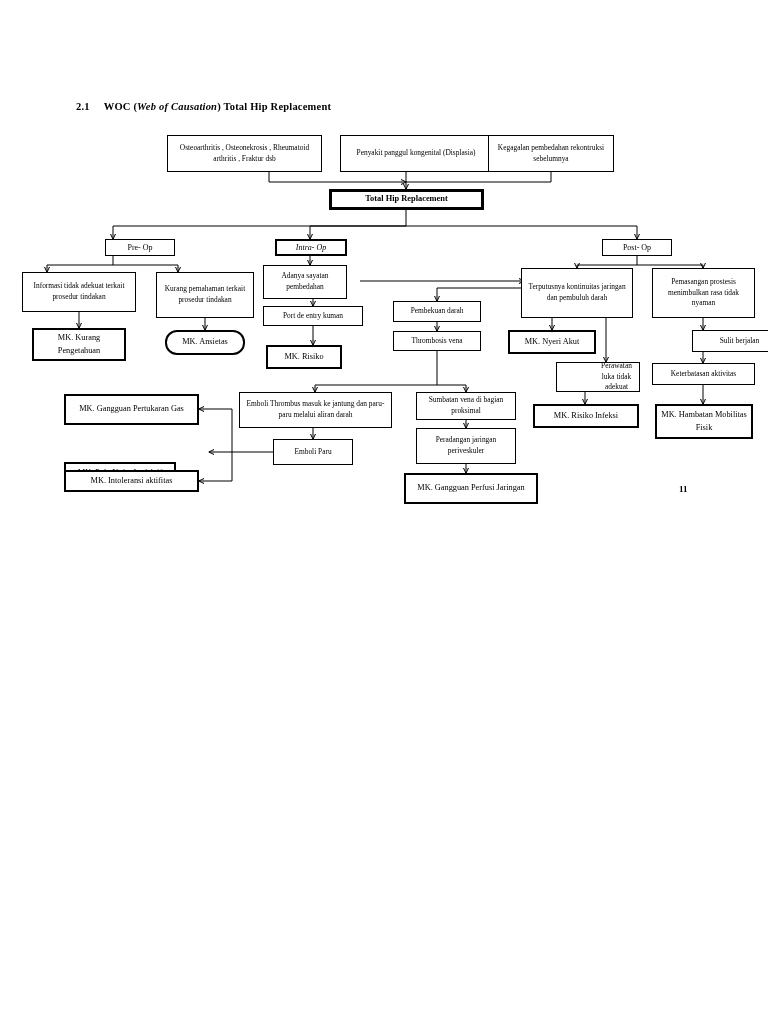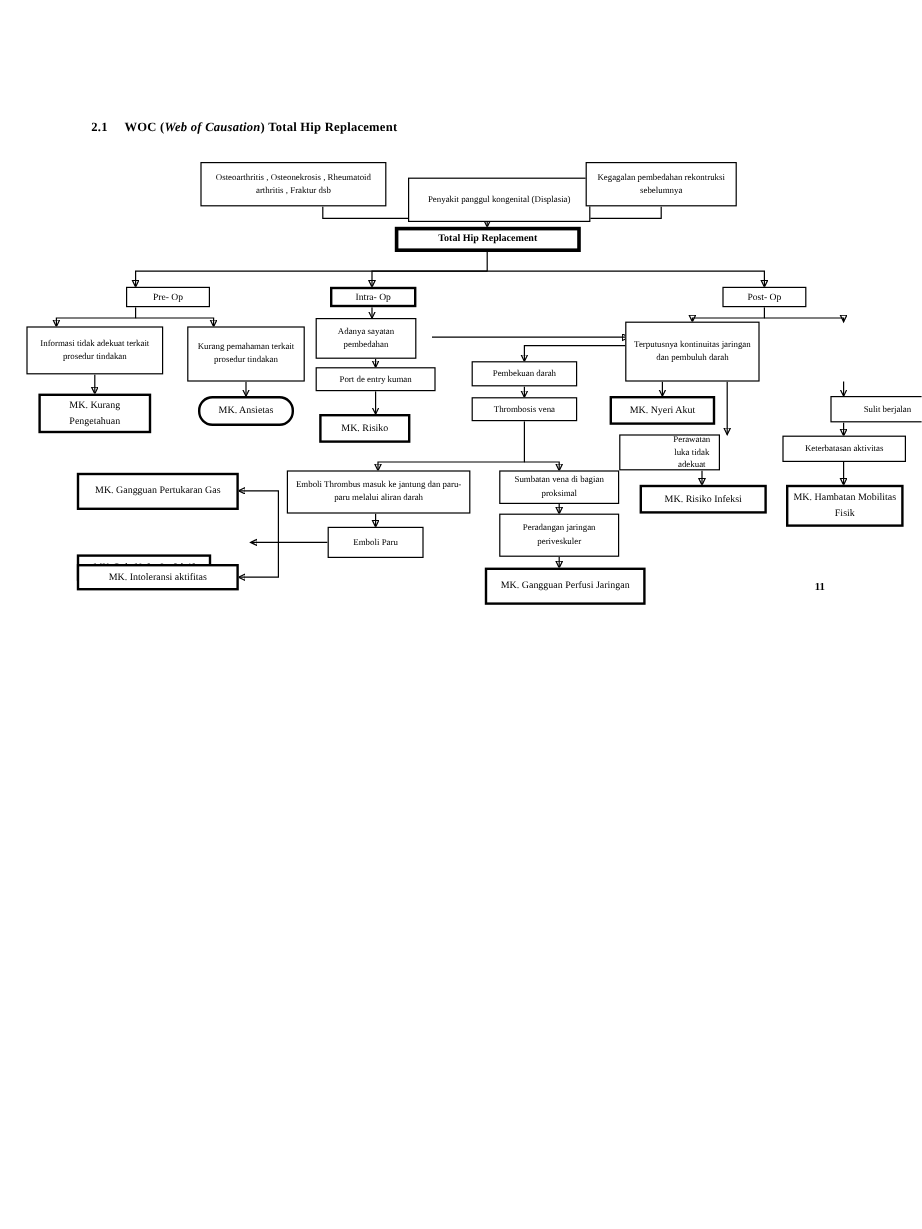--- a/index.html
+++ b/index.html
@@ -81,27 +81,27 @@
 
     <path d="M606,318 L606,362" marker-end="url(#ah)"></path>
 
     <path d="M585,392 L585,404" marker-end="url(#ah)"></path>
     <path d="M703,318 L703,330" marker-end="url(#ah)"></path>
     <path d="M703,352 L703,363" marker-end="url(#ah)"></path>
     <path d="M703,385 L703,404" marker-end="url(#ah)"></path>
   </svg>
 
   <div class="box" style="left:167px;top:135px;width:155px;height:37px;">Osteoarthritis , Osteonekrosis , Rheumatoid arthritis , Fraktur dsb</div>
-  <div class="box" style="left:340px;top:148px;width:152px;height:37px;">Penyakit panggul kongenital (Displasia)</div>
+  <div class="box" style="left:340px;top:135px;width:152px;height:37px;">Penyakit panggul kongenital (Displasia)</div>
   <div class="box" style="left:488px;top:135px;width:126px;height:37px;">Kegagalan pembedahan rekontruksi sebelumnya</div>
 
   <div class="box thr" style="left:329px;top:189px;width:155px;height:21px;">Total Hip Replacement</div>
 
   <div class="box branch" style="left:105px;top:239px;width:70px;height:17px;">Pre- Op</div>
-  <div class="box branch bold" style="left:275px;top:239px;width:72px;height:17px;">Intra- Op</div>
+  <div class="box branch bold" style="left:275px;top:239px;width:72px;height:17px;font-style:italic;">Intra- Op</div>
   <div class="box branch" style="left:602px;top:239px;width:70px;height:17px;">Post- Op</div>
 
   <div class="box" style="left:156px;top:272px;width:98px;height:46px;">Kurang pemahaman terkait prosedur tindakan</div>
   <div class="box" style="left:22px;top:272px;width:114px;height:40px;">Informasi tidak adekuat terkait prosedur tindakan</div>
   <div class="box bold" style="left:32px;top:328px;width:94px;height:33px;">MK. Kurang Pengetahuan</div>
   <div class="box bold" style="left:165px;top:330px;width:80px;height:25px;border-radius:12px;">MK. Ansietas</div>
 
   <div class="box" style="left:263px;top:265px;width:84px;height:34px;">Adanya sayatan pembedahan</div>
   <div class="box" style="left:263px;top:306px;width:100px;height:20px;">Port de entry  kuman</div>
   <div class="box bold" style="left:266px;top:345px;width:76px;height:24px;">MK. Risiko</div>
@@ -115,20 +115,21 @@
   <div class="box" style="left:416px;top:392px;width:100px;height:28px;">Sumbatan vena di bagian proksimal</div>
   <div class="box" style="left:416px;top:428px;width:100px;height:36px;">Peradangan jaringan periveskuler</div>
   <div class="box bold" style="left:404px;top:473px;width:134px;height:31px;">MK. Gangguan Perfusi Jaringan</div>
 
   <div class="box bold" style="left:64px;top:394px;width:135px;height:31px;">MK. Gangguan Pertukaran Gas</div>
   <div class="box bold" style="left:64px;top:462px;width:112px;height:22px;text-align:center;">MK. Pola Nafas Inefektif</div>
   <div class="box bold" style="left:64px;top:470px;width:135px;height:22px;">MK. Intoleransi aktifitas</div>
 
   <div class="box" style="left:521px;top:268px;width:112px;height:50px;">Terputusnya kontinuitas jaringan dan pembuluh darah</div>
   <div class="box bold" style="left:508px;top:330px;width:88px;height:24px;font-family:Liberation Serif, serif;">MK. Nyeri Akut</div>
-  <div class="box" style="left:516px;top:362px;width:84px;height:30px;padding-left:40px;">Perawatan luka tidak adekuat</div>
+  <div class="box" style="left:556px;top:362px;width:84px;height:30px;padding-left:40px;">Perawatan luka tidak adekuat</div>
   <div class="box bold" style="left:533px;top:404px;width:106px;height:24px;">MK. Risiko Infeksi</div>
 
+  <div class="box" style="left:652px;top:268px;width:103px;height:50px;">Pemasangan prostesis menimbulkan rasa tidak nyaman</div>
   <div class="box" style="left:692px;top:330px;width:95px;height:22px;">Sulit berjalan</div>
   <div class="box" style="left:652px;top:363px;width:103px;height:22px;">Keterbatasan aktivitas</div>
   <div class="box bold" style="left:655px;top:404px;width:98px;height:35px;">MK. Hambatan Mobilitas Fisik</div>
 
 </div>
 
 </body></html>

